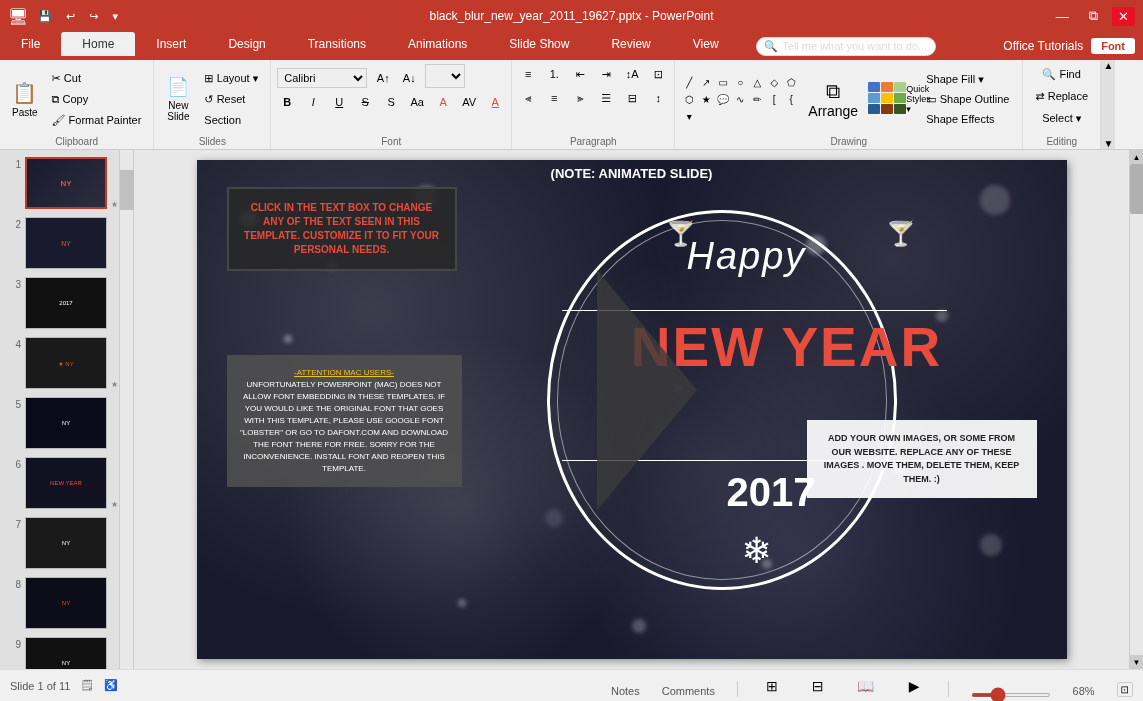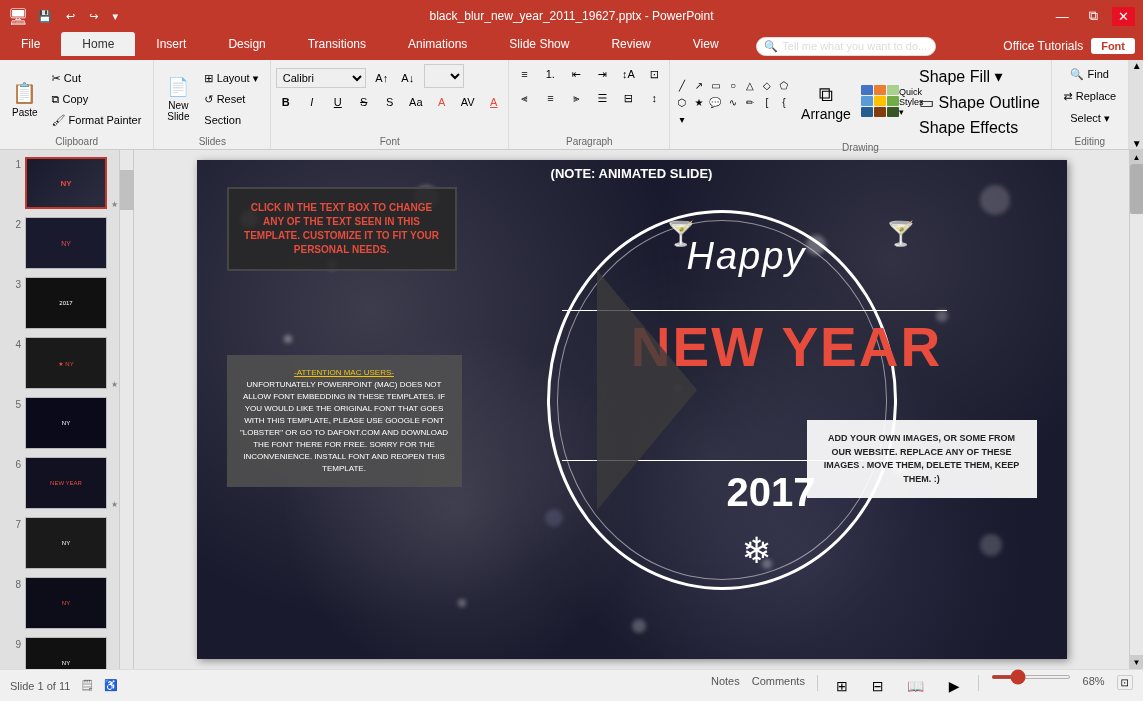--- a/index.html
+++ b/index.html
@@ -218,21 +218,21 @@
       background: #f0f0f0;
       border-top: 1px solid #ddd;
       display: flex;
       align-items: center;
       justify-content: space-between;
       padding: 0 10px;
       font-size: 11px;
       color: #555;
     }
     .status-left { display: flex; align-items: center; gap: 10px; }
-    .status-right { display: flex; align-items: flex-start; gap: 12px; }
+    .status-right { display: flex; align-items: flex-end; gap: 22px; }
     .view-btn {
       padding: 2px 5px;
       border: 1px solid transparent;
       background: none;
       cursor: pointer;
       border-radius: 2px;
       font-size: 14px;
     }
     .zoom-slider {
       width: 80px;
@@ -427,21 +427,21 @@
       align-items: center;
       justify-content: center;
     }
 
     .right-btns { display: flex; flex-direction: column; gap: 1px; }
     .right-rb-btn {
       display: flex;
       align-items: center;
       gap: 4px;
       padding: 2px 6px;
-      font-size: 16px;
+      font-size: 11px;
       border: 1px solid transparent;
       background: none;
       cursor: pointer;
       border-radius: 2px;
       white-space: nowrap;
     }
 
     .quick-styles-btn {
       width: 52px;
       height: 56px;

